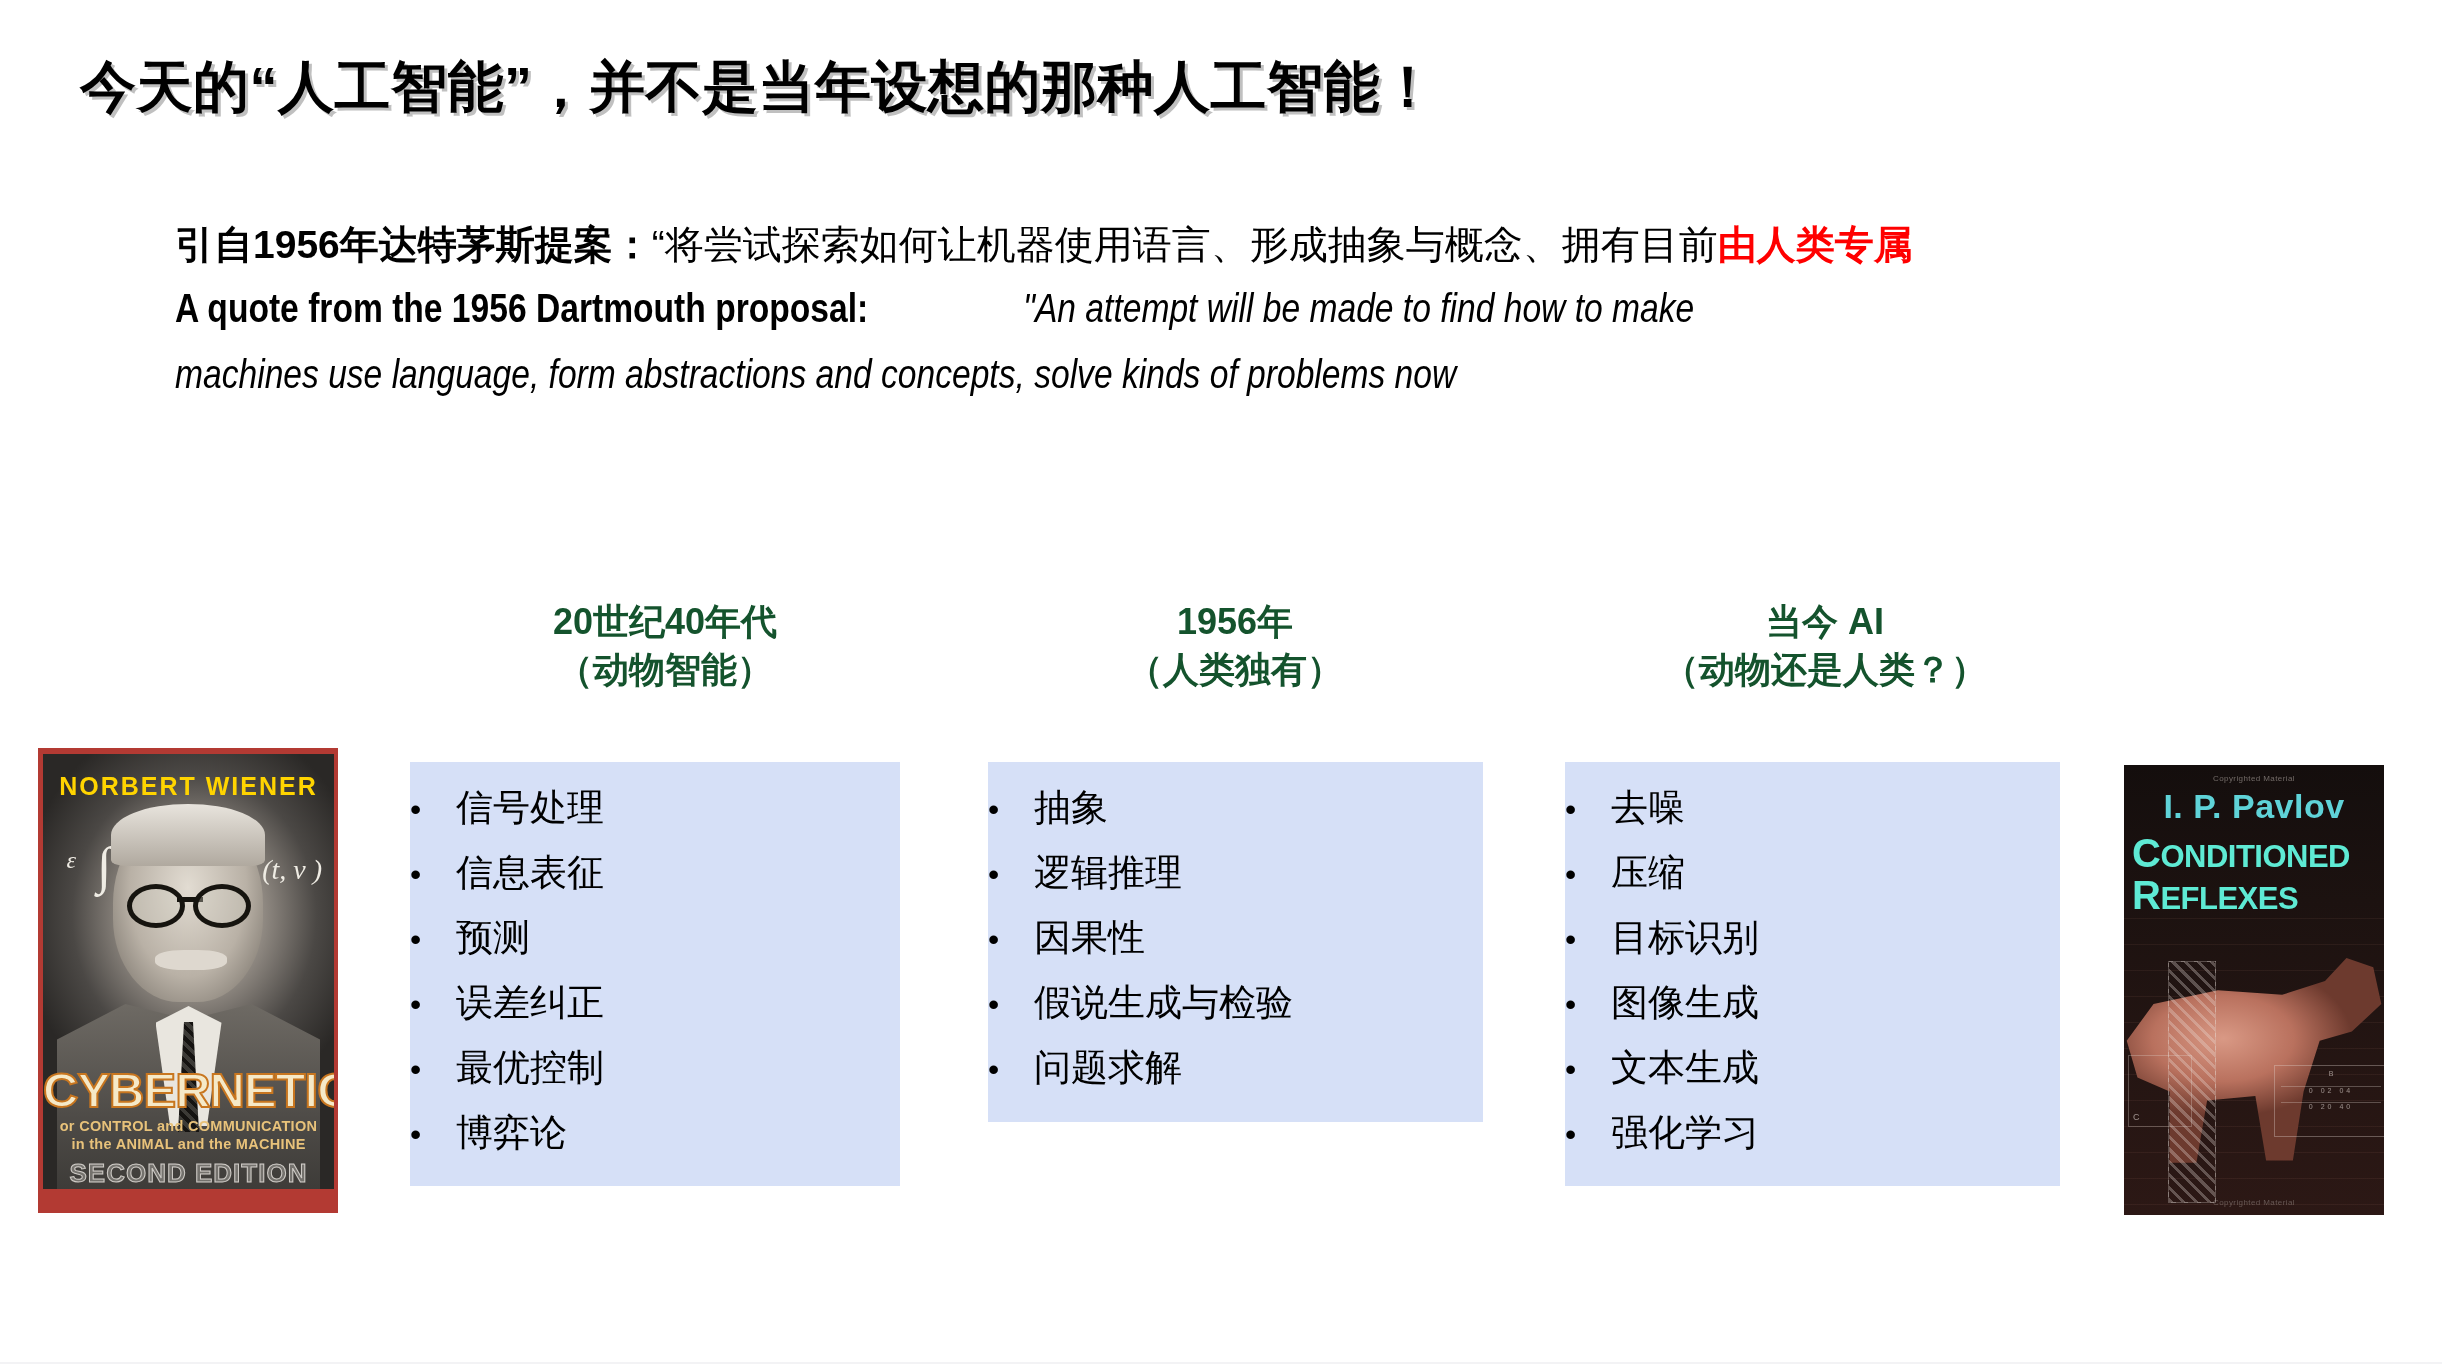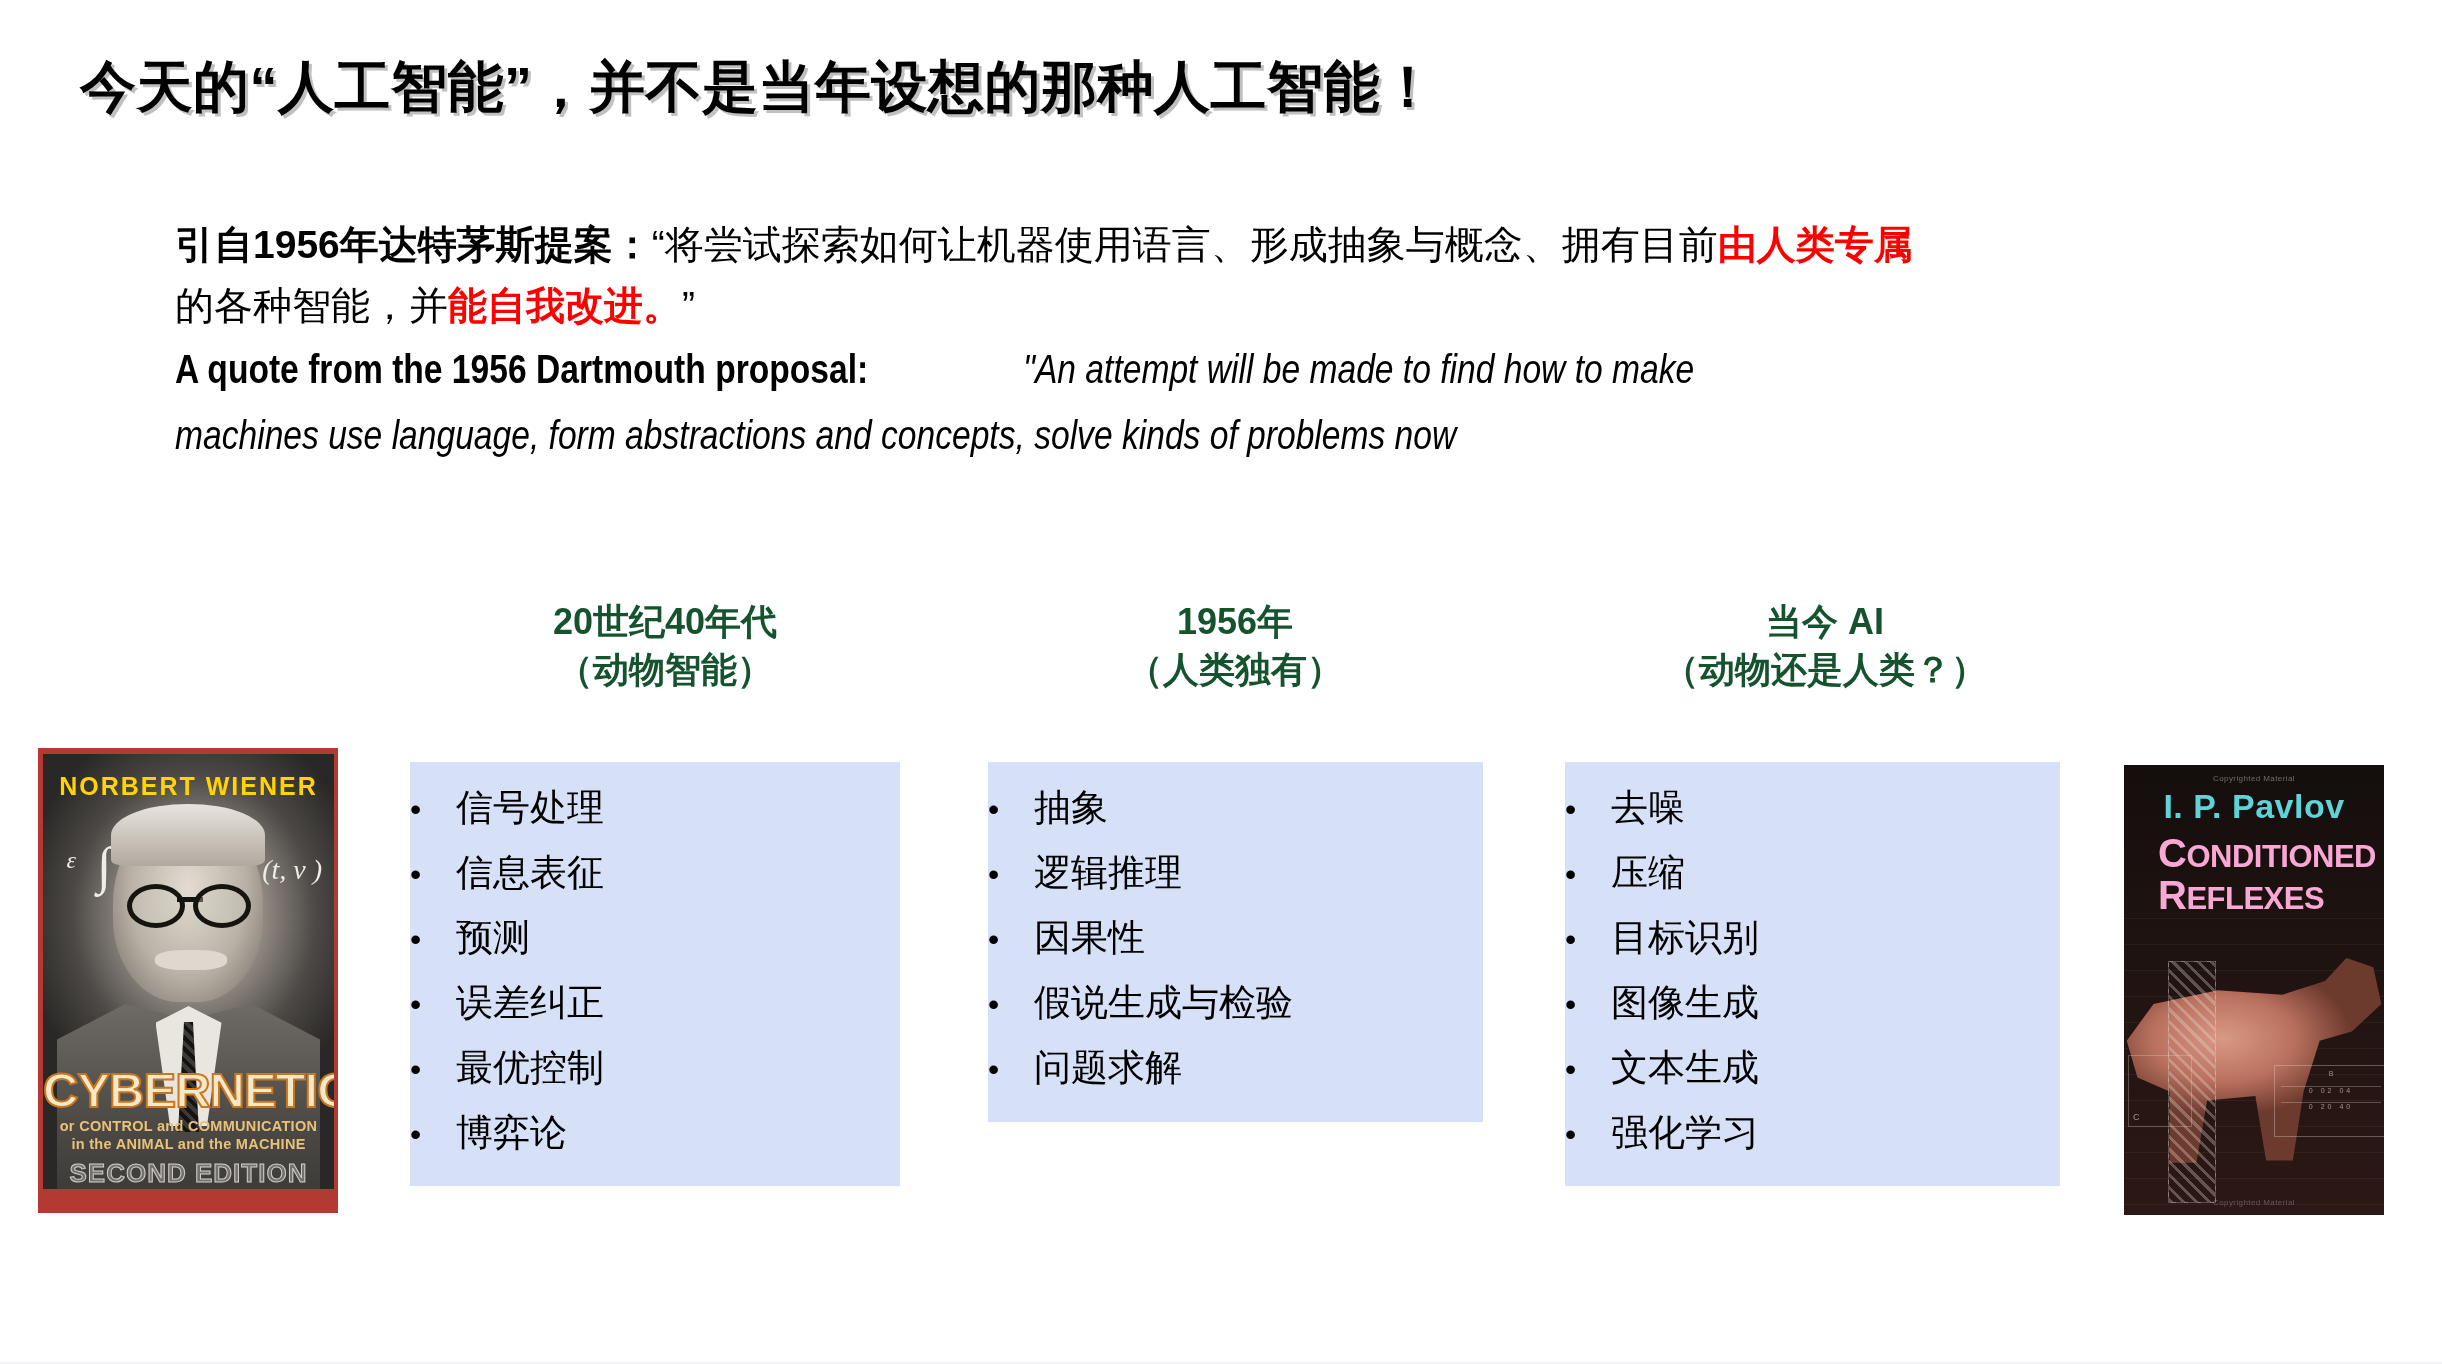--- a/index.html
+++ b/index.html
@@ -285,22 +285,22 @@
   .pav-author {
     position: absolute; left: 0; right: 0; top: 22px;
     text-align: center;
     color: #5FD3D8;
     font-size: 34px;
     font-weight: bold;
     letter-spacing: 0.5px;
     font-family: "Liberation Sans", sans-serif;
   }
   .pav-t1, .pav-t2 {
-    position: absolute; left: 34px;
-    color: #f9a8d4;
+    position: absolute; left: 8px;
+    color: #5eead4;
     font-weight: bold;
     font-family: "Liberation Sans", sans-serif;
     font-size: 40px;
     letter-spacing: -0.5px;
   }
   .pav-t1 { top: 66px; }
   .pav-t2 { top: 108px; }
   .pav-t1 .sc, .pav-t2 .sc { font-size: 31px; }
   .pav-dog {
     position: absolute;
@@ -363,23 +363,20 @@
 <div class="slide">
 
   <div class="title">今天的“人工智能”，并不是当年设想的那种人工智能！</div>
 
   <div class="quote-block">
 
     <div class="cn-line">
       <span class="b">引自1956年达特茅斯提案：</span><span>“将尝试探索如何让机器使用语言、形成抽象与概念、拥有目前</span><span class="red">由人类专属</span>
     </div>
 
-    <div class="cn-line">
-      <span>的各种智能，并</span><span class="red">能自我改进。</span><span>”</span>
-    </div>
 
     <div class="en-line">
       <span class="en-squeeze en-head">A quote from the 1956 Dartmouth proposal:</span>&nbsp;&nbsp;<span class="en-squeeze en-it">"An attempt will be made to find how to make</span>
     </div>
 
     <div class="en-line">
       <span class="en-squeeze en-it">machines use language, form abstractions and concepts, solve kinds of problems now</span>
     </div>
 
   </div>

